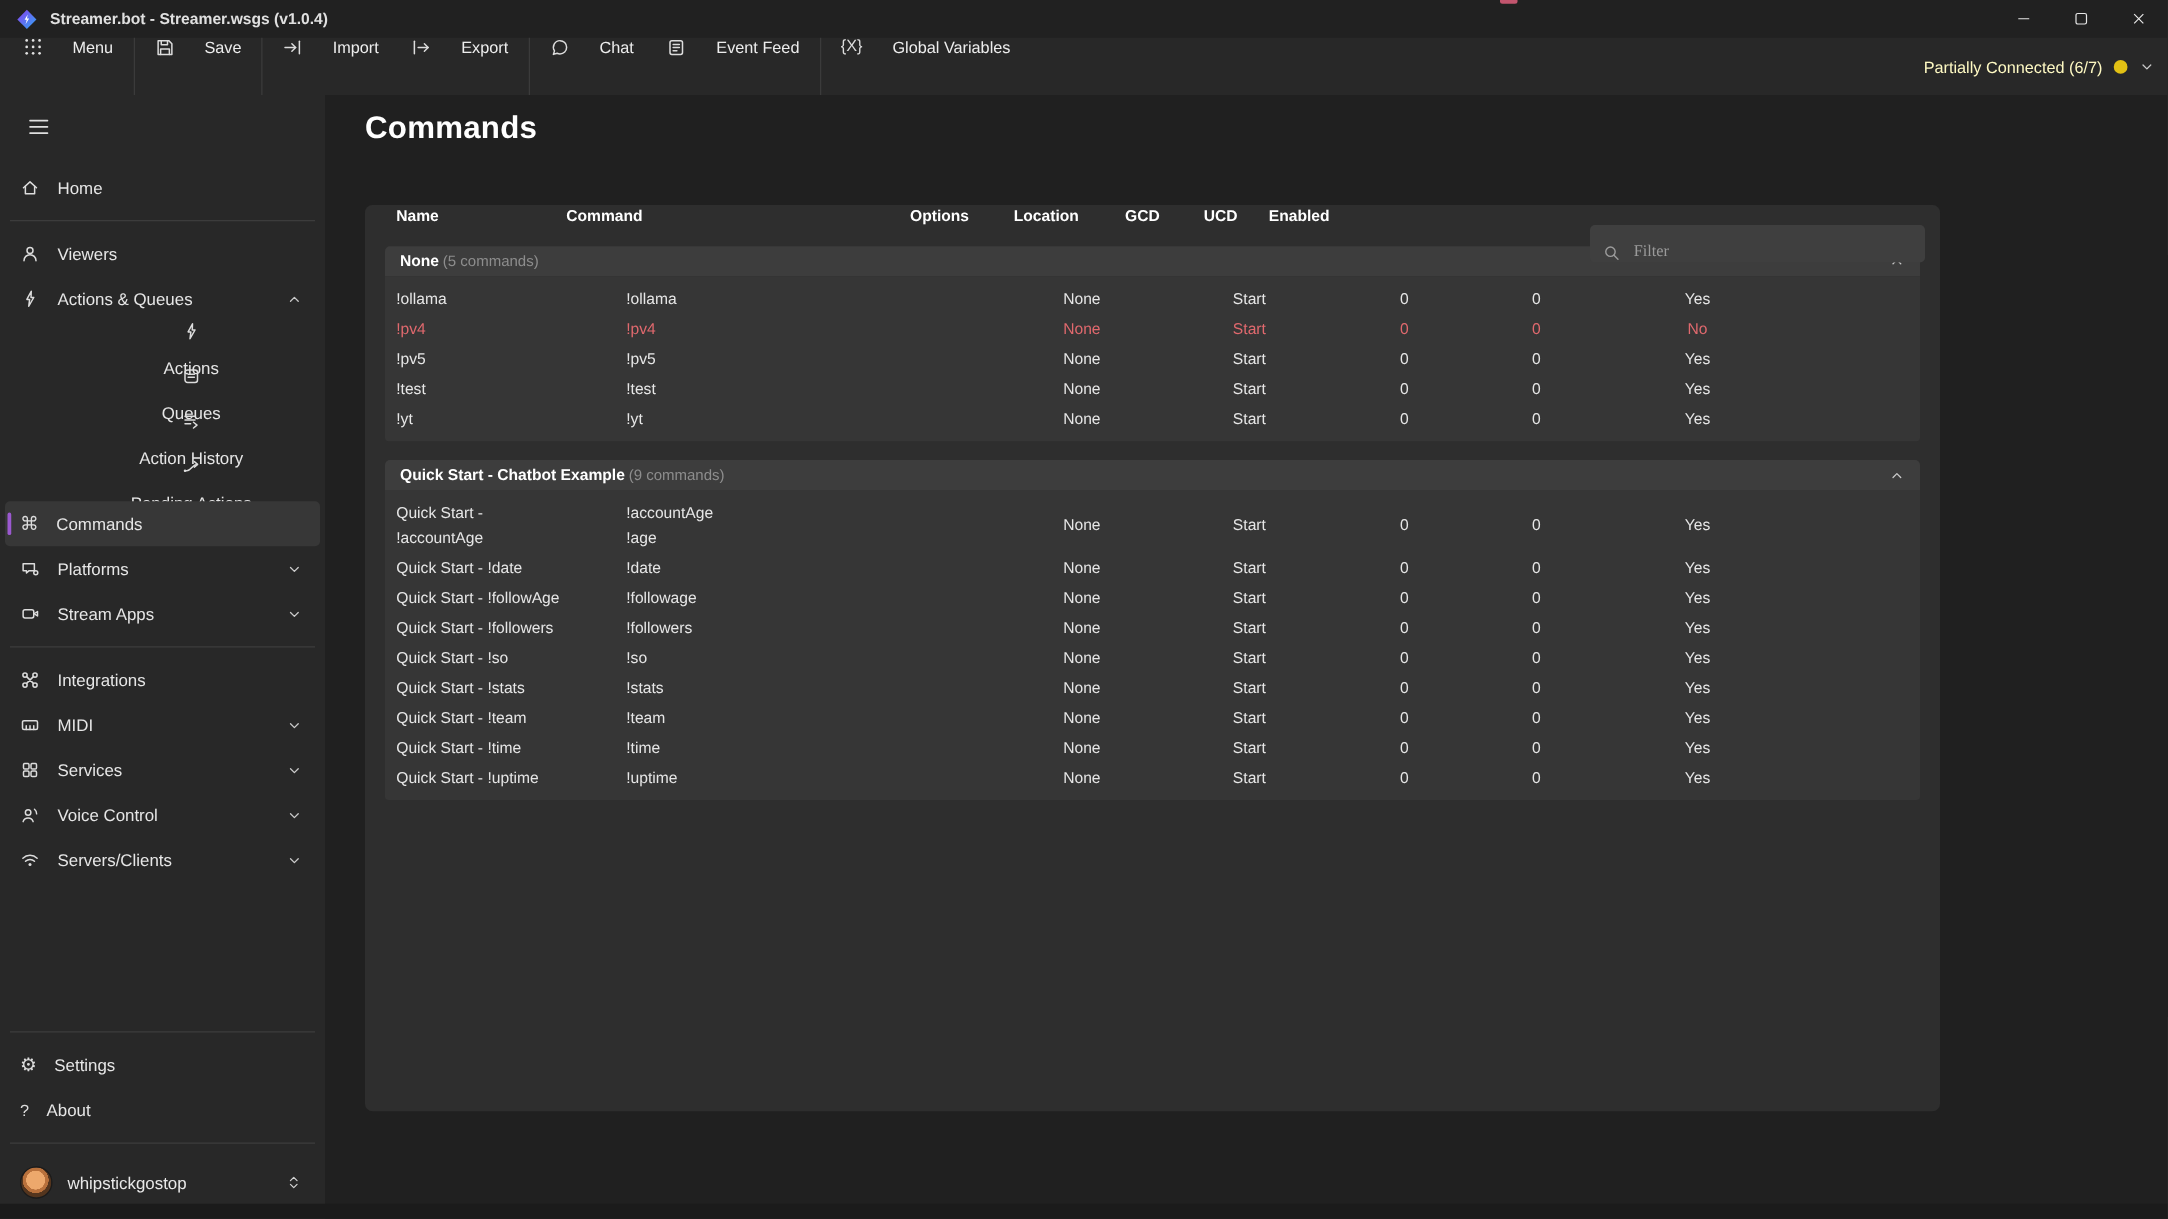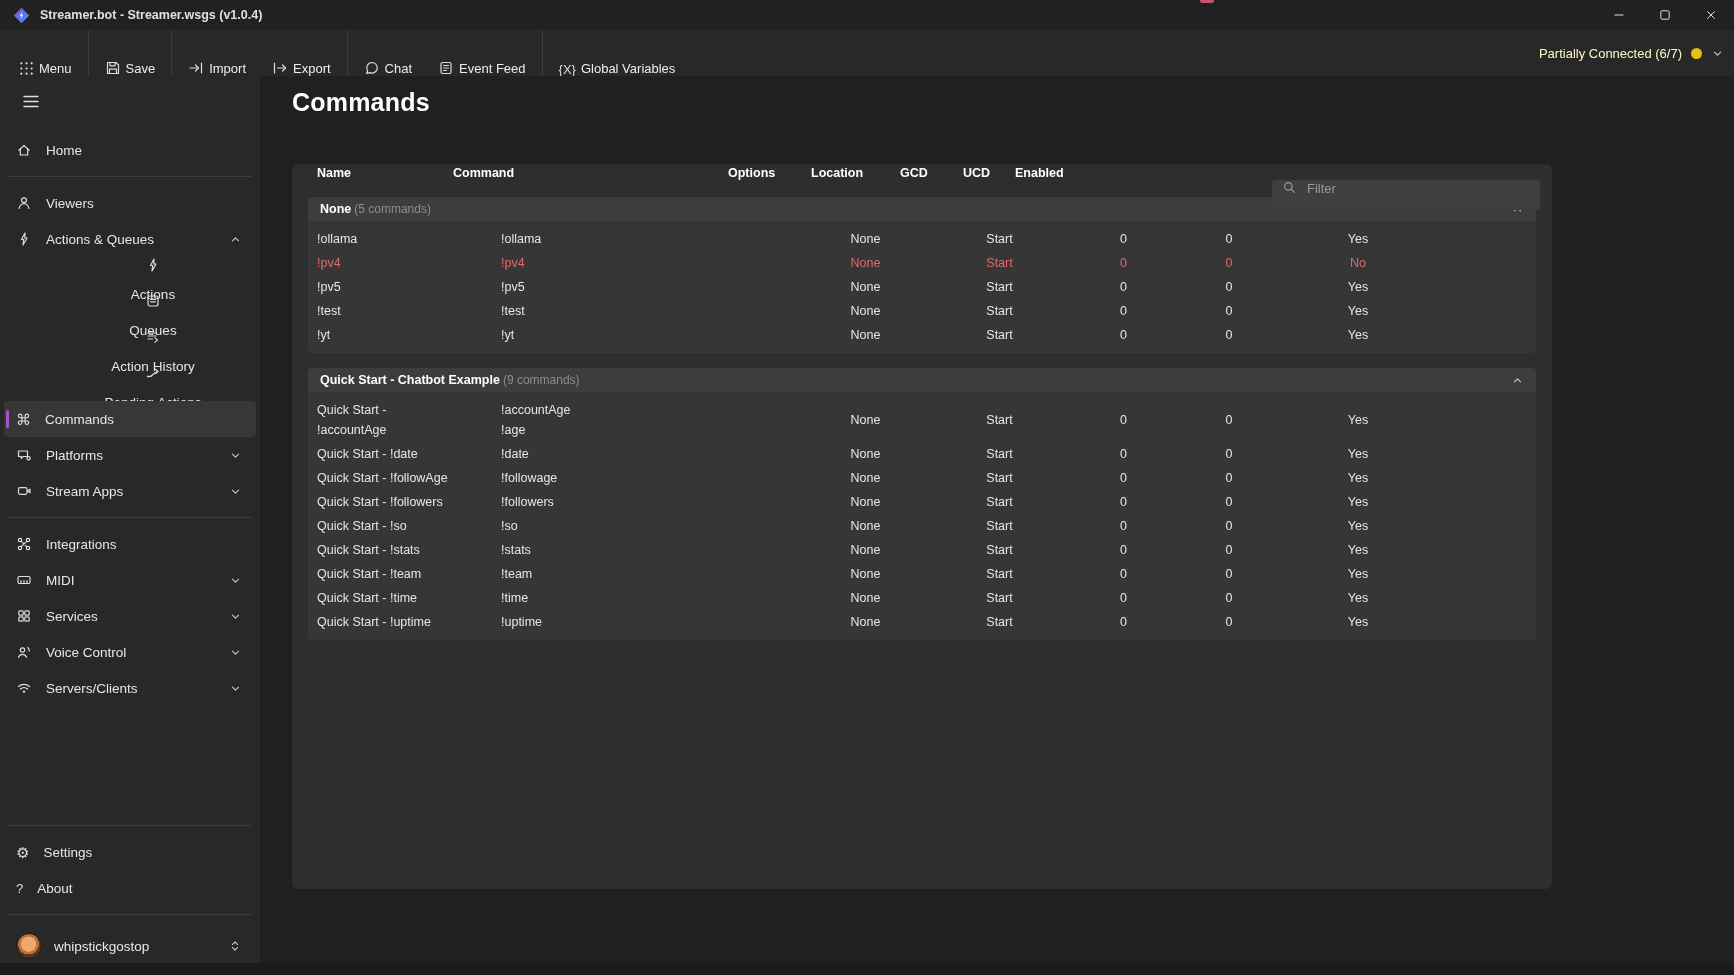--- a/index.html
+++ b/index.html
@@ -16,21 +16,21 @@
   
   .titlebar { height:30px; background:#212121; display:flex; align-items:center; position:relative; }
   .titlebar .logo { margin-left:13px; }
   .titlebar .title { margin-left:10px; font-size:12.5px; color:#e0e0e0;font-weight:bold; }
   .win-controls { margin-left:auto; display:flex; height:30px; }
   .win-btn { width:46px; height:30px; background:transparent; border:none; display:flex; align-items:center; justify-content:center; padding:0; }
   .red-sliver { position:absolute; left:1200px; top:0; width:14px; height:3px; background:#c2556e; border-radius:0 0 2px 2px; }
 
   
   .toolbar { height:46px; background:#282828; display:flex; align-items:center; padding:0 10px 0 6px; }
-  .tbtn { height:46px; background:transparent; border:none; color:#ededed; display:flex; align-items:flex-end; gap:5px; padding:0 13px; font-size:13px; font-family:inherit; }
+  .tbtn { height:46px; background:transparent; border:none; color:#ededed; display:flex; align-items:flex-start; gap:24px; padding:0 13px; font-size:13px; font-family:inherit; }
   .tdivider { width:1px; height:46px; background:#3b3b3b; margin:0 3px; }
   .connection { margin-left:auto; display:flex; align-items:center; gap:9px; font-size:13px; color:#fef9c3; cursor:default; }
   .conn-dot { width:11px; height:11px; border-radius:50%; }
 
   
   .app { display:flex; height:899px; }
 
   
   .sidebar { width:260px; background:#282828; display:flex; flex-direction:column; padding:10px 0 0 0; }
   .hamburger { background:transparent; border:none; margin:4px 0 16px 14px; padding:4px; width:34px; }
@@ -47,21 +47,21 @@
   .avatar { width:26px; height:26px; border-radius:50%;
     background: radial-gradient(circle at 48% 42%, #eda86c 0 40%, #b9713c 41% 55%, #54351e 56% 100%);
     border:1px solid #1b1b1b; }
   .user-row .chev { position:absolute; right:14px; }
 
   
   .main { flex:1; position:relative; background:#202020; }
   .page-title { margin:12px 0 0 32px; font-size:25px; font-weight:700; color:#ffffff; letter-spacing:.2px; }
   .card { position:relative; margin:15px 182px 0 32px; height:725px; background:#2e2e2e; border-radius:6px; }
 
-  .filter-box { position:absolute; top:16px; right:12px; width:268px; height:30px; background:#3f3f3f; border-radius:4px; display:flex; align-items:flex-start; gap:8px; padding:0 10px; }
+  .filter-box { position:absolute; top:16px; right:12px; width:268px; height:30px; background:#3f3f3f; border-radius:4px; display:flex; align-items:flex-end; gap:8px; padding:0 10px;font-family:Liberation Serif, serif; }
   .filter-box input { flex:1; background:transparent; border:none; outline:none; color:#e0e0e0; font-size:13px; font-family:inherit; }
   .filter-box input::placeholder { color:#9a9a9a; }
 
   .tgrid { display:grid; grid-template-columns:136px 275px 83px 89px 63px 52px 110px; align-items:center; }
   .thead { margin:47px 16px 0 16px; padding-left:9px; font-weight:700; font-size:12.5px; color:#ffffff; }
   .thead > div { padding:2px 0; }
 
   .group { margin:15px 16px 0 16px; }
   .group-header { height:24px; background:#3d3d3d; border-radius:4px 4px 0 0; display:flex; align-items:center; padding:0 12px; }
   .gname { font-weight:700; font-size:12.5px; color:#ffffff; }

